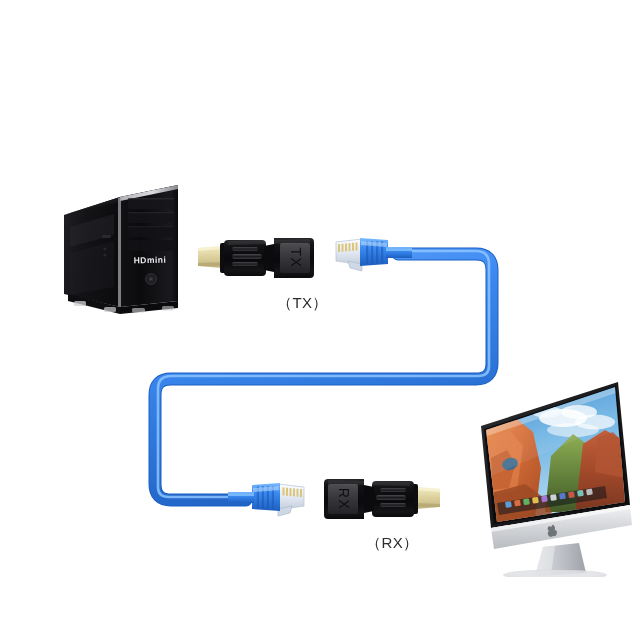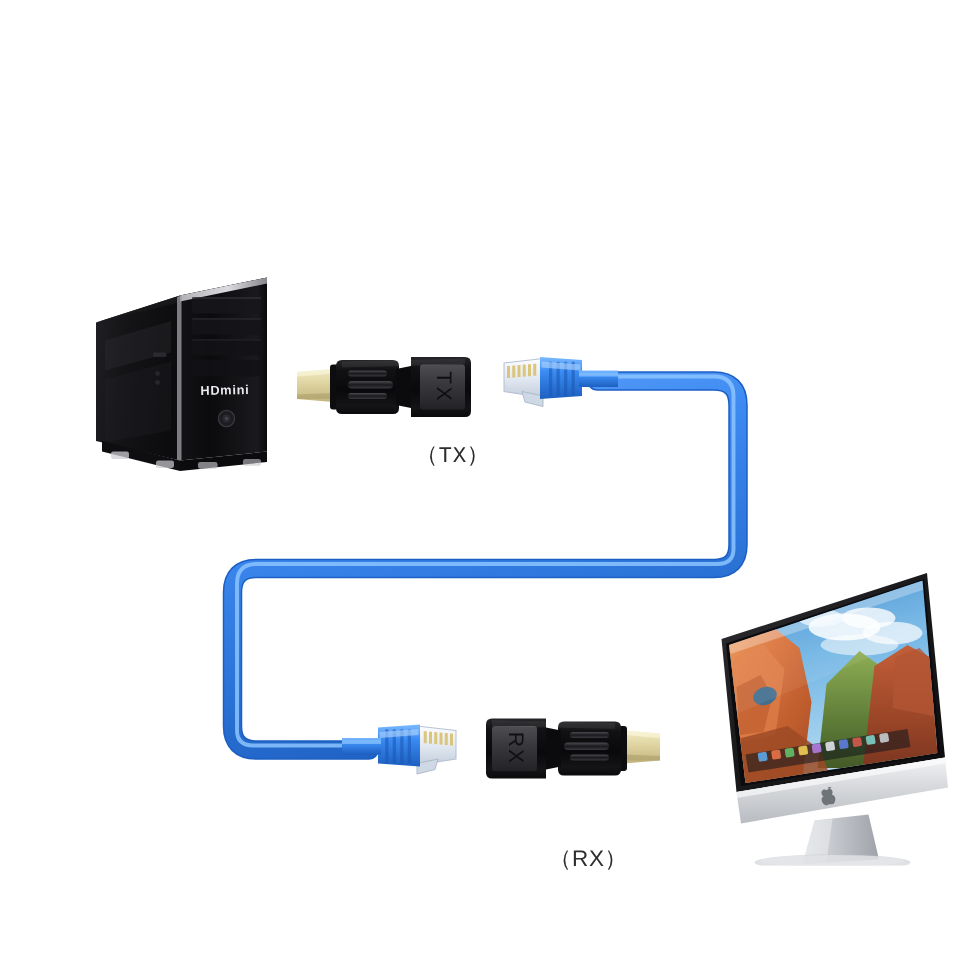--- a/index.html
+++ b/index.html
@@ -33,22 +33,22 @@
   
   .conn-label {
     position: absolute;
     font-family: "Liberation Sans", sans-serif;
     font-size: 15px;
     color: #2d2d2d;
     letter-spacing: 0.4px;
     white-space: nowrap;
     user-select: none;
   }
-  #label-tx { left: 277px; top: 294px; font-family: Liberation Mono, monospace; }
-  #label-rx { left: 366px; top: 534px; margin-top: 29px; }
+  #label-tx { left: 277px; top: 294px; }
+  #label-rx { left: 366px; top: 534px; }
 
   
   #adapter-tx { left: 196px; top: 232px; width: 124px; height: 52px; }
   #adapter-rx { left: 318px; top: 473px; width: 124px; height: 52px; }
 
   
   #rj45-tx { left: 332px; top: 228px; width: 80px; height: 48px; }
   #rj45-rx { left: 228px; top: 473px; width: 80px; height: 48px; }
 
   

